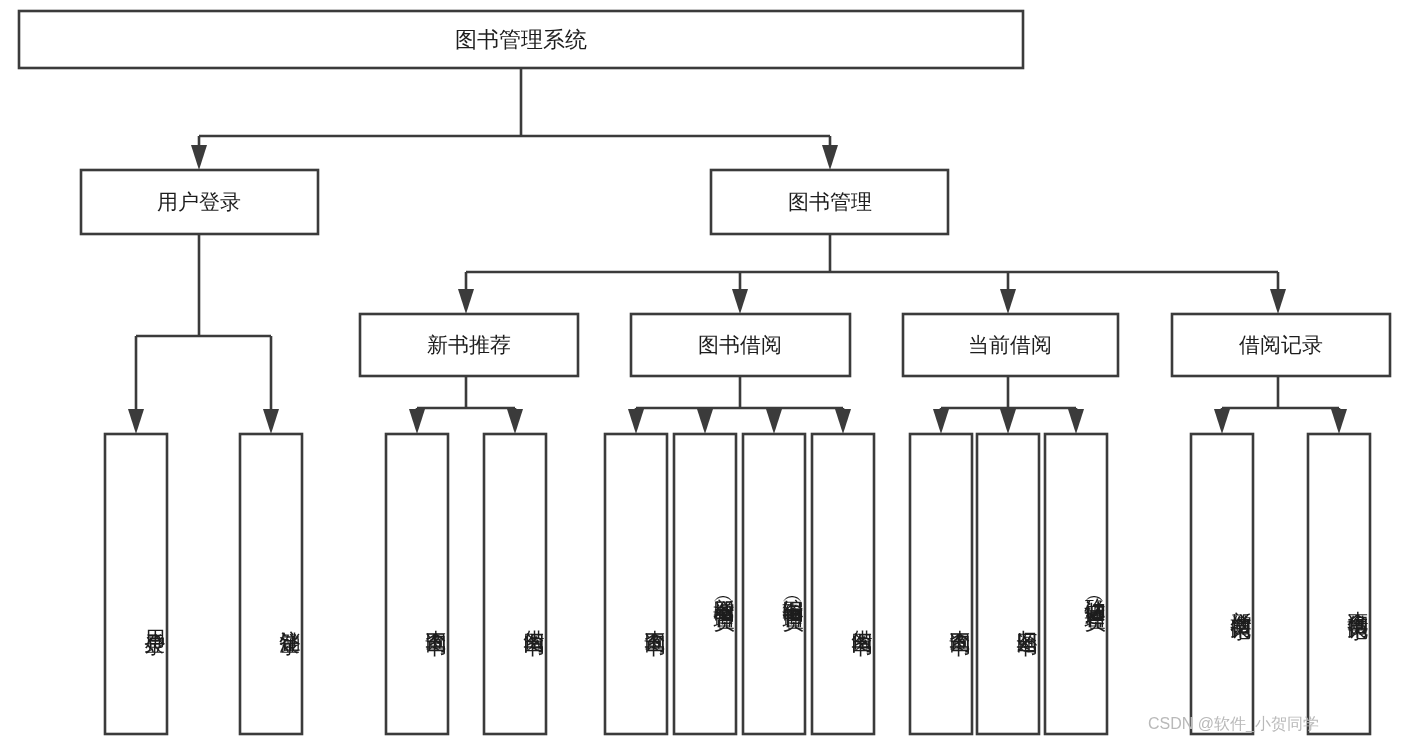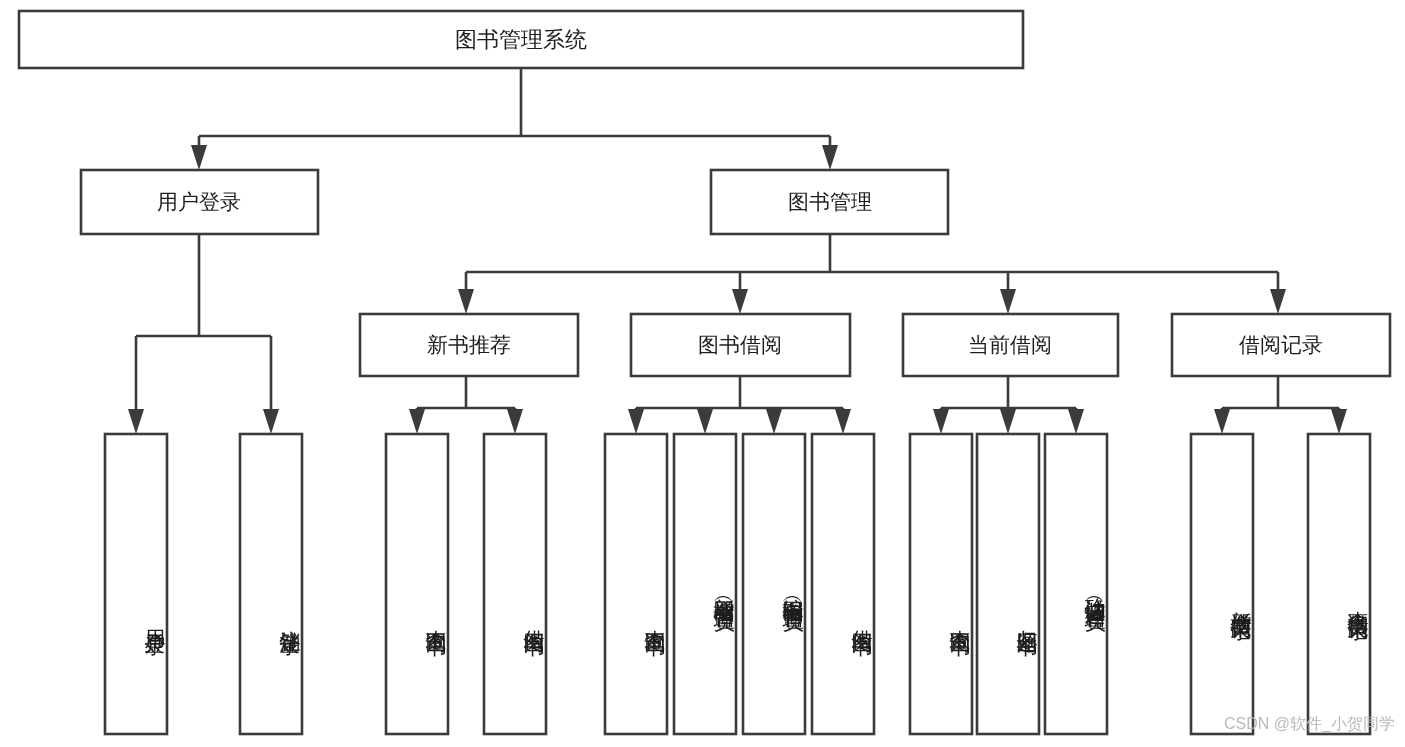--- a/index.html
+++ b/index.html
@@ -205,14 +205,14 @@
   <div class="vlabel" style="left:605px; top:500px; width:62px; height:234px;">查询图书</div>
   <div class="vlabel" style="left:674px; top:446px; width:62px; height:288px;">新增图书（管理员）</div>
   <div class="vlabel" style="left:743px; top:446px; width:62px; height:288px;">编辑图书（管理员）</div>
   <div class="vlabel" style="left:812px; top:500px; width:62px; height:234px;">借阅图书</div>
   <div class="vlabel" style="left:910px; top:500px; width:62px; height:234px;">查询图书</div>
   <div class="vlabel" style="left:977px; top:500px; width:62px; height:234px;">归还图书</div>
   <div class="vlabel" style="left:1045px; top:446px; width:62px; height:288px;">确认归还（管理员）</div>
   <div class="vlabel" style="left:1191px; top:466px; width:62px; height:268px;">新增借阅记录</div>
   <div class="vlabel" style="left:1308px; top:466px; width:62px; height:268px;">查询借阅记录</div>
 
-  <div class="watermark" style="left:1224px; top:714px;">CSDN @软件_小贺同学</div>
+  <div class="watermark" style="left:1148px; top:714px;">CSDN @软件_小贺同学</div>
 </div>
 
 </body></html>

